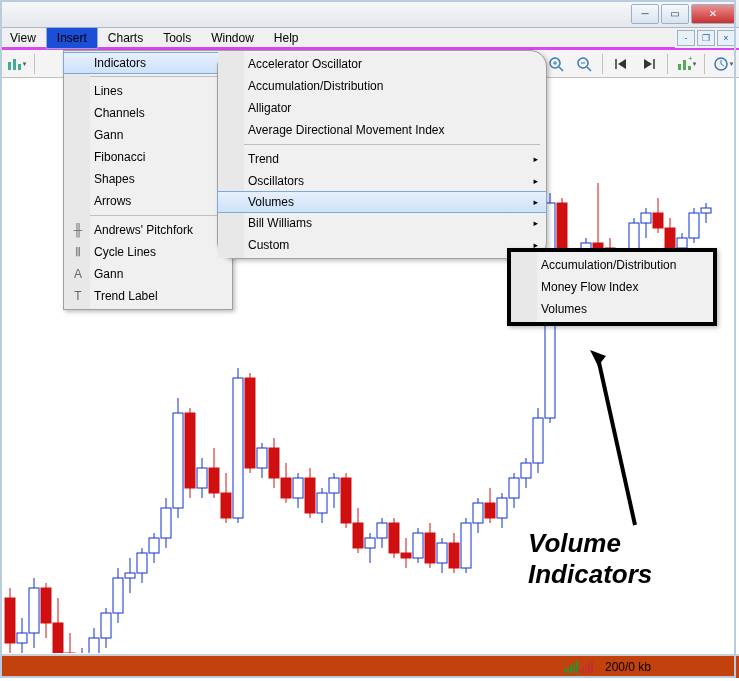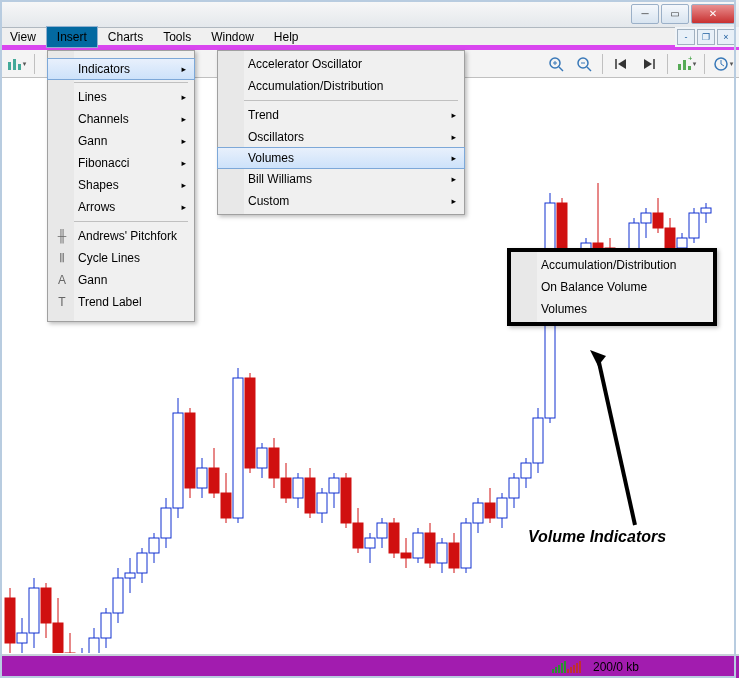--- a/index.html
+++ b/index.html
@@ -56,30 +56,30 @@
   background: #e8f0f8;
   font-size: 9px;
   display: flex;
   align-items: center;
   justify-content: center;
   color: #2060a0;
 }
 .menubar {
   height: 22px;
   background: #f0f0f0;
-  border-bottom: 5px solid #d946ef;
+  border-bottom: 3px solid #d946ef;
   display: flex;
   align-items: center;
 }
 .menu-item {
   padding: 3px 10px;
   color: #000;
 }
 .menu-item.active {
-  background: #0369a1;
+  background: #1d4ed8;
   border: 1px solid #90b0d0;
 }
 .toolbar {
   height: 28px;
   background: #f4f4f4;
   border-bottom: 1px solid #c0c0c0;
   display: flex;
   align-items: center;
   padding: 0 4px;
   gap: 4px;
@@ -143,51 +143,51 @@
   background: #c0c0c0;
   margin: 3px 6px;
 }
 .menu-icon-col {
   position: absolute;
   left: 0; top: 0; bottom: 0;
   width: 26px;
   background: #e8e8e8;
 }
 
-#menu-insert { top: 50px; left: 47px; width: 148px; padding: 8px 0; }
-#menu-indicators { top: 50px; left: 217px; width: 248px; padding: 2px 0; }
+#menu-insert { top: 50px; left: 63px; width: 170px; padding: 2px 0; }
+#menu-indicators { top: 50px; left: 217px; width: 330px; padding: 2px 0; border-radius: 17px; }
 #menu-volumes { top: 248px; left: 507px; width: 210px; padding: 2px 0; border: 4px solid #000; }
 
 .statusbar {
   position: absolute;
   bottom: 3px;
   left: 0; right: 0;
   height: 24px;
-  background: #a21caf;
+  background: #c2410c;
   border-top: 2px solid #c8d0d8;
   display: flex;
   align-items: center;
-  padding: 0 20px;
+  padding: 0 8px;
 }
 .status-right {
   margin-left: auto;
   display: flex;
   align-items: center;
   gap: 12px;
   padding-right: 80px;
 }
 .conn-bars { display: flex; align-items: flex-end; gap: 1px; }
 .bar { width: 2px; background: #2a9030; }
 .bar.b1{height:4px}.bar.b2{height:6px}.bar.b3{height:8px}.bar.b4{height:10px}.bar.b5{height:12px}
 .bar.red { background: #c03030; }
 
 .annotation {
   position: absolute;
   font-weight: bold;
-  font-size: 16px;
+  font-size: 26px;
   font-style: italic;
   color: #000;
   z-index: 20;
 }
 .arrow-line {
   position: absolute;
   z-index: 19;
 }
 .frame-border {
   position: absolute;
@@ -454,20 +454,26 @@
 </div>
 
 <div class="submenu" id="menu-indicators">
   <div class="menu-icon-col"></div>
   <div class="submenu-item">
       <span>Accelerator Oscillator</span>
     </div>
   <div class="submenu-item">
       <span>Accumulation/Distribution</span>
     </div>
+  <div class="submenu-item">
+      <span>Alligator</span>
+    </div>
+  <div class="submenu-item">
+      <span>Average Directional Movement Index</span>
+    </div>
   <div class="submenu-sep"></div>
   <div class="submenu-item">
       <span>Trend</span>
       <span class="arrow">▸</span>
     </div>
   <div class="submenu-item">
       <span>Oscillators</span>
       <span class="arrow">▸</span>
     </div>
   <div class="submenu-item highlighted">
@@ -483,21 +489,21 @@
       <span class="arrow">▸</span>
     </div>
 </div>
 
 <div class="submenu" id="menu-volumes">
   <div class="menu-icon-col"></div>
   <div class="submenu-item">
       <span>Accumulation/Distribution</span>
     </div>
   <div class="submenu-item">
-      <span>On Balance Volume</span>
+      <span>Money Flow Index</span>
     </div>
   <div class="submenu-item">
       <span>Volumes</span>
     </div>
 </div>
 
 <svg class="arrow-line" style="top:350px;left:590px" width="60" height="180">
   <line x1="45" y1="175" x2="8" y2="8" stroke="#000" stroke-width="4"></line>
   <polygon points="0,0 16,6 8,16" fill="#000"></polygon>
 </svg>

